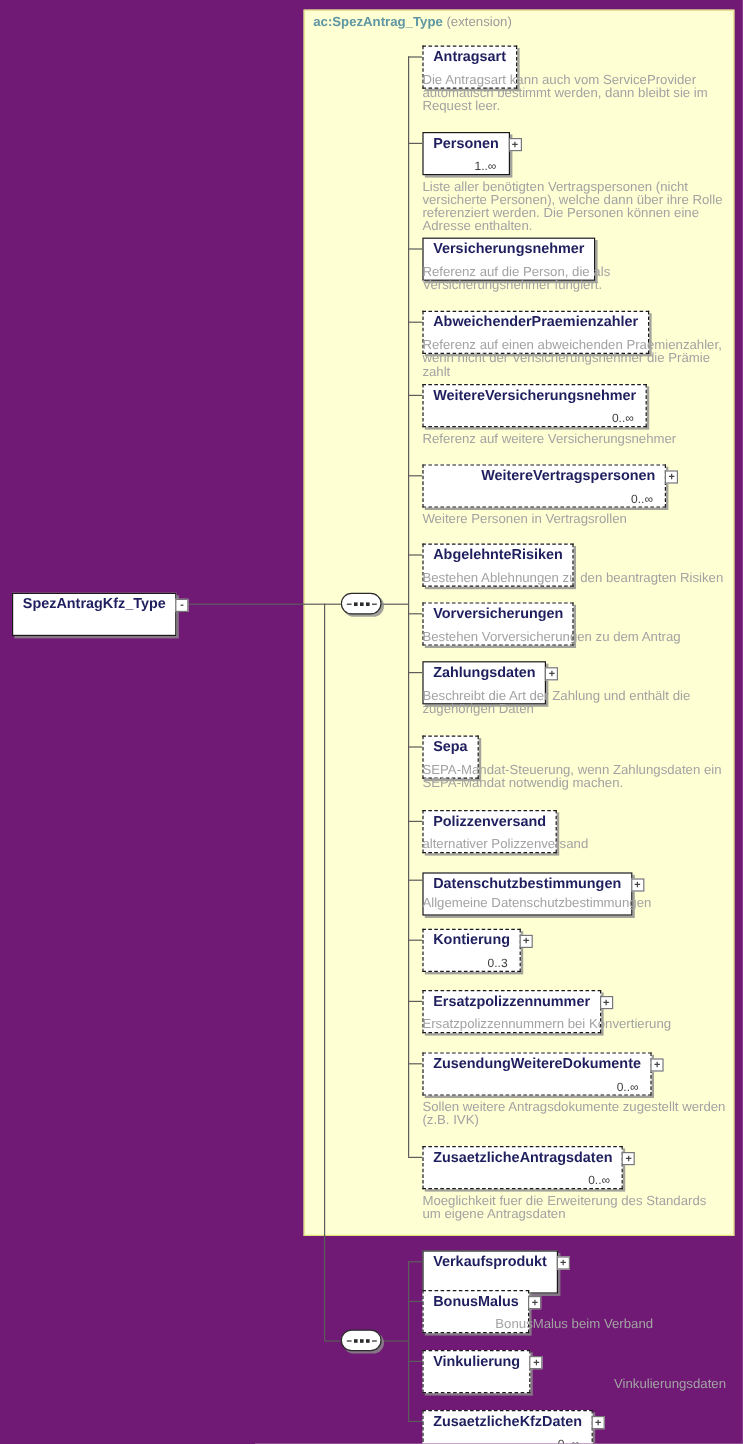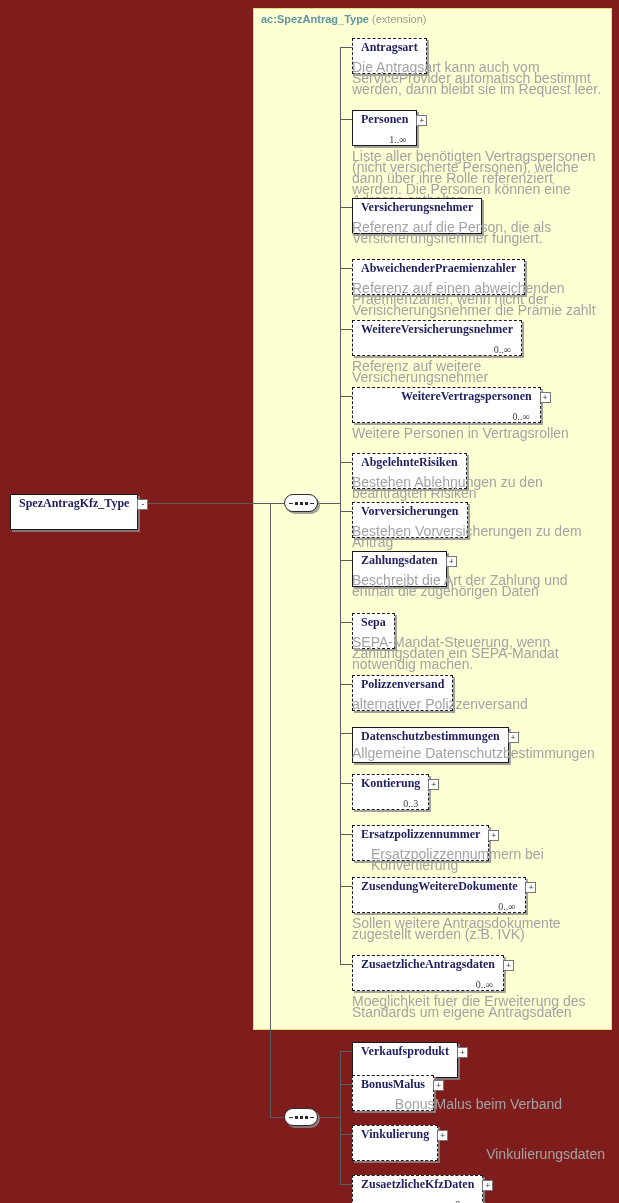--- a/index.html
+++ b/index.html
@@ -1,41 +1,41 @@
 <!DOCTYPE html>
 <html><head>
 <meta charset="utf-8">
 <style>
   * { margin:0; padding:0; box-sizing:border-box; }
   body { background:#ffffff; font-family:"Liberation Sans", sans-serif; }
-  #stage { position:relative; width:619px; height:1203px; overflow:hidden; background:#7f1d1d; }
+  #stage { position:relative; width:619px; height:1203px; overflow:hidden; background:#701a75; }
 
   .ext-box { position:absolute; left:253px; top:8px; width:359px; height:1022px;
              background:#ffffd4; border:1px solid #dfdf7e; }
   .ext-title { position:absolute; left:261px; top:13px; font-size:11px; white-space:nowrap; }
   .ext-title .tname { color:#5f96a3; font-weight:bold; }
   .ext-title .tsuffix { color:#9b9b9b; }
 
   .hline { position:absolute; height:1px; background:#5c5c5c; }
   .vline { position:absolute; width:1px; background:#5c5c5c; }
   .conn  { position:absolute; height:1px; background:#5c5c5c; }
 
   .ebox { position:absolute; height:36px; background:#ffffff; border:1px solid #1a1a1a;
           box-shadow:2px 2px 0 rgba(140,140,140,.8); padding:2px 8px;
-          font-size:12px; line-height:13px; font-weight:bold; color:#1f1f5f; white-space:nowrap;font-family:Liberation Serif, serif; }
+          font-size:12px; line-height:13px; font-weight:bold; color:#1f1f5f; white-space:nowrap; }
   .ebox.optional { border-style:dashed; }
 
   .toggle { position:absolute; right:-11px; top:4px; width:11px; height:11px;
             background:#ffffff; border:1px solid #777777; font-size:9px; line-height:9px;
             font-weight:bold; color:#444444; text-align:center; }
 
   .card { position:absolute; right:10px; top:22px; font-weight:normal; font-size:10px;
           color:#3c3c3c; white-space:nowrap; }
 
-  .desc { position:absolute; width:253px; font-size:14px; line-height:11px; color:#a3a3a3; }
+  .desc { position:absolute; width:253px; font-size:11px; line-height:11px; color:#a3a3a3; }
 
   .seq { position:absolute; left:284px; width:34px; height:18px; background:#ffffff;
          border:1px solid #2b2b2b; border-radius:9px; box-shadow:2px 2px 0 rgba(140,140,140,.8);
          display:flex; align-items:center; justify-content:center; gap:2px; }
   .seq i { display:block; }
   .seq .dash { width:4px; height:1px; background:#2b2b2b; }
   .seq .sq { width:3px; height:3px; background:#2b2b2b; }
 </style>
 </head>
 <body>
@@ -105,21 +105,21 @@
       <div class="conn" style="left: 340px; top: 684px; width: 12px;"></div>
       <div class="ebox optional" style="left: 352px; top: 675px;"><span>Polizzenversand</span></div>
       <div class="desc" style="left: 352px; top: 699px;">alternativer Polizzenversand</div>
       <div class="conn" style="left: 340px; top: 733px; width: 12px;"></div>
       <div class="ebox" style="left: 352px; top: 727px;"><span>Datenschutzbestimmungen</span><span class="toggle">+</span></div>
       <div class="desc" style="left: 352px; top: 748px;">Allgemeine Datenschutzbestimmungen</div>
       <div class="conn" style="left: 340px; top: 783px; width: 12px;"></div>
       <div class="ebox optional" style="left: 352px; top: 774px;"><span>Kontierung</span><span class="toggle">+</span><div class="card">0..3</div></div>
       <div class="conn" style="left: 340px; top: 834px; width: 12px;"></div>
       <div class="ebox optional" style="left: 352px; top: 825px;"><span>Ersatzpolizzennummer</span><span class="toggle">+</span></div>
-      <div class="desc" style="left: 352px; top: 849px; padding-left: 19px;">Ersatzpolizzennummern bei Konvertierung</div>
+      <div class="desc" style="left: 352px; top: 849px;">Ersatzpolizzennummern bei Konvertierung</div>
       <div class="conn" style="left: 340px; top: 886px; width: 12px;"></div>
       <div class="ebox optional" style="left: 352px; top: 877px;"><span>ZusendungWeitereDokumente</span><span class="toggle">+</span><div class="card">0..∞</div></div>
       <div class="desc" style="left: 352px; top: 918px;">Sollen weitere Antragsdokumente zugestellt werden (z.B. IVK)</div>
       <div class="conn" style="left: 340px; top: 964px; width: 12px;"></div>
       <div class="ebox optional" style="left: 352px; top: 955px;"><span>ZusaetzlicheAntragsdaten</span><span class="toggle">+</span><div class="card">0..∞</div></div>
       <div class="desc" style="left: 352px; top: 996px;">Moeglichkeit fuer die Erweiterung des Standards um eigene Antragsdaten</div>
     </div>
   <div id="own-items">
       <div class="conn" style="left: 340px; top: 1051px; width: 12px;"></div>
       <div class="ebox" style="left: 352px; top: 1042px;"><span>Verkaufsprodukt</span><span class="toggle">+</span></div>

